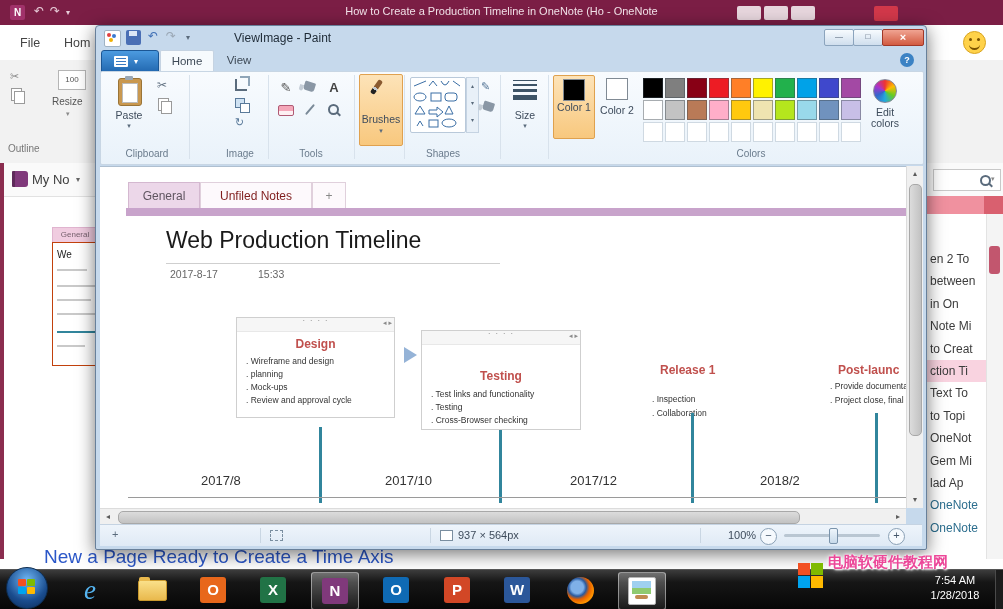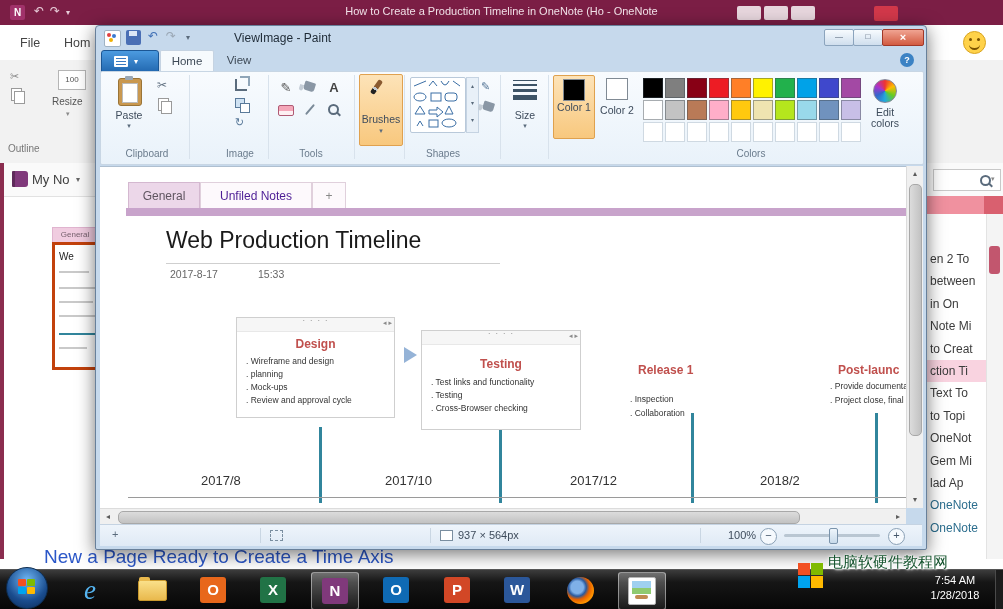--- a/index.html
+++ b/index.html
@@ -29,21 +29,21 @@
   .on-ribtext{font-size:10px;color:#555;}
   .on-nbrow{left:0;top:163px;width:1003px;height:33px;background:#fafafa;border-bottom:1px solid #e2e2e2;z-index:1;}
   .bookicon{left:12px;top:8px;width:13px;height:16px;background:#80397b;border-radius:1px 3px 3px 1px;border-left:3px solid #5e2a5a;}
   .nb-label{left:32px;top:9px;font-size:13px;color:#3e3e3e;}
   .on-search{left:933px;top:6px;width:66px;height:20px;background:#fff;border:1px solid #c8c8c8;}
   .mag{width:7px;height:7px;border:2px solid #5a6b7c;border-radius:50%;position:absolute;}
   .mag::after{content:"";position:absolute;width:5px;height:2px;background:#5a6b7c;transform:rotate(45deg);right:-4px;bottom:-2px;}
   .maroon-strip{left:0;top:163px;width:4px;height:396px;background:#8b2d4f;z-index:1;}
   .mini-tab{left:52px;top:227px;width:44px;height:14px;background:#f0cce0;border:1px solid #e0b4cf;font-size:8px;
             color:#77616e;text-align:center;line-height:14px;z-index:1;}
-  .thumb-card{left:52px;top:242px;width:48px;height:122px;background:#fff;border:3px solid #c2410c;z-index:1;}
+  .thumb-card{left:52px;top:242px;width:48px;height:122px;background:#fff;border:1px solid #c2410c;z-index:1;}
   .tbar{position:absolute;height:2px;background:#c9c9c9;}
   .on-pink{left:925px;top:196px;width:78px;height:18px;background:#f0919f;z-index:1;}
   .on-pink-dark{left:984px;top:196px;width:19px;height:18px;background:#d9606f;z-index:1;}
   .pages{left:925px;top:248px;width:61px;z-index:1;}
   .pgitem{height:22.4px;font-size:12px;color:#3c3c3c;line-height:22.4px;padding-left:5px;white-space:nowrap;overflow:hidden;}
   .pgitem.sel{background:#f9d3e0;}
   .pgitem.linkish{color:#2c6e8e;}
   .on-scroll{left:986px;top:214px;width:16px;height:345px;background:#f4f4f4;border-left:1px solid #e3e3e3;z-index:1;}
   .on-thumbbar{left:2px;top:32px;width:11px;height:28px;background:#c2566e;border-radius:3px;}
   .on-status{left:44px;top:546px;font-size:19px;color:#2b57c8;z-index:2;white-space:nowrap;}
@@ -162,21 +162,21 @@
   .fox{width:27px;height:27px;border-radius:50%;
        background:radial-gradient(circle at 38% 38%,#7fb0e8 0 26%,#2a5a9f 38%,#e66000 52%,#ff9500 72%,#d94f00 100%);}
   .paint-tile{width:26px;height:26px;background:#fff;border:1px solid #b5b5b5;border-radius:2px;position:relative;}
   .paint-tile::before{content:"";position:absolute;left:3px;top:3px;width:19px;height:13px;
                       background:linear-gradient(#9fd0f0 55%,#8fca70 55%);}
   .paint-tile::after{content:"";position:absolute;left:6px;top:17px;width:13px;height:4px;background:#c08a50;border-radius:2px;}
   .clock{left:924px;top:3px;width:62px;color:#fff;font-size:11px;text-align:center;line-height:15px;}
   .showdesk{left:995px;top:0;width:8px;height:40px;background:#1c1c1c;border-left:1px solid #4a4a4a;}
   .watermark{left:798px;top:553px;z-index:30;display:flex;align-items:flex-start;gap:4px;}
   .wmlogo{width:26px;height:26px;margin-top:10px;display:grid;grid-template-columns:12px 12px;grid-template-rows:12px 12px;gap:1px;}
-  .wmtext{font-size:15px;font-weight:normal;color:#14532d;white-space:nowrap;
+  .wmtext{font-size:15px;font-weight:bold;color:#ec4899;white-space:nowrap;
           text-shadow:0 0 2px #fff,0 0 5px #fff,1px 1px 2px #fff;}
 </style>
 </head>
 <body>
 
 <div id="screen">
 
   <div class="abs on-title">
     <div class="abs on-logo">N</div>
     <span class="abs on-qglyph" style="left:34px">↶</span>
@@ -408,21 +408,21 @@
       </div>
       <div class="abs glabel" style="left:560px;width:180px">Colors</div>
       <div class="abs" style="left:764px;top:3px;width:40px;height:70px;text-align:center">
         <div class="rainbow"></div>
         <div class="bigbtn-label" style="margin-top:4px;line-height:11px">Edit colors</div>
       </div>
     </div>
 
     <div class="abs p-canvas">
       <div class="abs ctab selected" style="left:28px;width:70px">General</div>
-      <div class="abs ctab" style="left:100px;width:110px;color:#4c1d95">Unfiled Notes</div>
+      <div class="abs ctab" style="left:100px;width:110px;color:#7f1d1d">Unfiled Notes</div>
       <div class="abs ctab" style="left:212px;width:32px;color:#888">+</div>
       <div class="abs purplebar" style="background: rgb(200, 163, 203);"></div>
 
       <div class="abs page-title">Web Production Timeline</div>
       <div class="abs title-underline"></div>
       <span class="abs pgdate" style="left:70px">2017-8-17</span>
       <span class="abs pgdate" style="left:158px">15:33</span>
 
       <div class="abs tlbox" style="left:136px;top:150px;width:157px;height:99px">
         <div class="tlhandle">
@@ -435,27 +435,27 @@
         <div class="tlitem">. Mock-ups</div>
         <div class="tlitem">. Review and approval cycle</div>
       </div>
       <div class="abs tlarrowmark"></div>
 
       <div class="abs tlbox" style="left:321px;top:163px;width:158px;height:98px">
         <div class="tlhandle">
           <span class="tldots">· · · ·</span>
           <span class="tlarrows">◂ ▸</span>
         </div>
-        <div class="tltitle" style="margin-top:12px">Testing</div>
+        <div class="tltitle" style="margin-top:24px">Testing</div>
         <div class="tlitem" style="margin-top:5px">. Test links and functionality</div>
         <div class="tlitem">. Testing</div>
         <div class="tlitem">. Cross-Browser checking</div>
       </div>
 
-      <div class="abs" style="left:530px;top:196px;width:130px">
+      <div class="abs" style="left:552px;top:196px;width:130px">
         <div class="tltitle-free" style="margin-left:8px">Release 1</div>
         <div class="tlitem-free" style="margin-top:16px">. Inspection</div>
         <div class="tlitem-free">. Collaboration</div>
       </div>
 
       <div class="abs" style="left:730px;top:196px;width:140px">
         <div class="tltitle-free" style="margin-left:8px">Post-launc</div>
         <div class="tlitem-free" style="margin-top:3px">. Provide documentation ar</div>
         <div class="tlitem-free">. Project close, final docum</div>
       </div>

